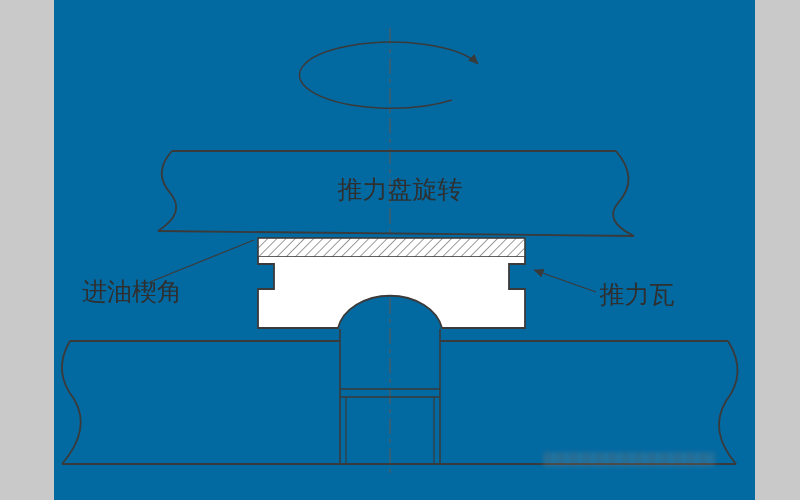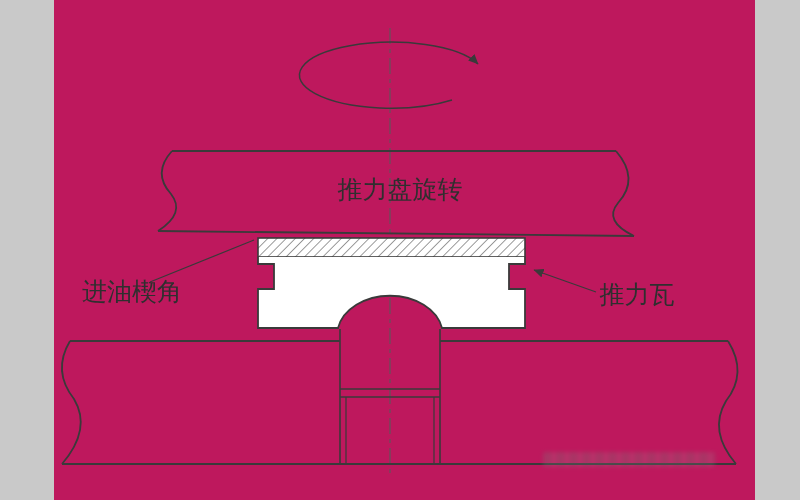--- a/index.html
+++ b/index.html
@@ -5,21 +5,21 @@
   html, body {
     margin: 0;
     padding: 0;
     background: #ffffff;
     font-family: "Liberation Sans", "DejaVu Sans", sans-serif;
   }
   .stage {
     position: relative;
     width: 800px;
     height: 500px;
-    background: #be185d;
+    background: #0369a1;
     overflow: hidden;
   }
   .side-strip {
     position: absolute;
     top: 0;
     height: 500px;
     background: #c9c9c9;
   }
   .side-strip.left  { left: 0;  width: 54px; }
   .side-strip.right { right: 0; width: 45px; }

